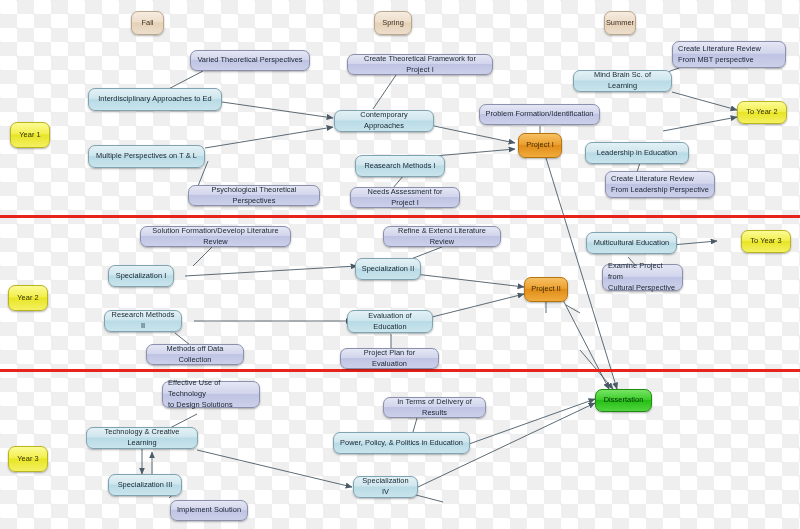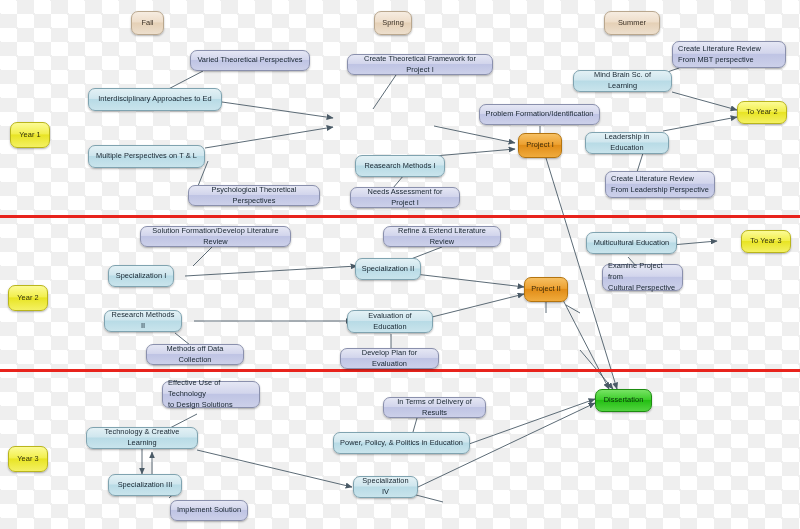--- a/index.html
+++ b/index.html
@@ -132,72 +132,73 @@
       <path d="M418,487 L595,403" marker-end="url(#ah)"></path>
       <path d="M443,502 L416,495"></path>
     </g>
   </svg>
 
   <div class="divider" style="top:215px"></div>
   <div class="divider" style="top:369px"></div>
 
   <div class="node beige" style="left:131px;top:11px;width:33px;height:24px">Fall</div>
   <div class="node beige" style="left:374px;top:11px;width:38px;height:24px">Spring</div>
-  <div class="node beige" style="left:604px;top:11px;width:56px;height:24px">Summer</div>
+  <div class="node beige" style="left:604px;top:11px;width:32px;height:24px">Summer</div>
 
   <div class="node yellow" style="left:10px;top:122px;width:40px;height:26px">Year 1</div>
   <div class="node yellow" style="left:8px;top:285px;width:40px;height:26px">Year 2</div>
   <div class="node yellow" style="left:8px;top:446px;width:40px;height:26px">Year 3</div>
 
   <div class="node lav" style="left:190px;top:50px;width:120px;height:21px">Varied Theoretical Perspectives</div>
 
   <div class="node cyan" style="left:88px;top:88px;width:134px;height:23px">Interdisciplinary Approaches to Ed</div>
 
   <div class="node cyan" style="left:88px;top:145px;width:117px;height:23px">Multiple Perspectives on T &amp; L</div>
 
   <div class="node lav" style="left:188px;top:185px;width:132px;height:21px">Psychological Theoretical Perspectives</div>
 
   <div class="node lav" style="left:347px;top:54px;width:146px;height:21px">Create Theoretical  Framework for Project I</div>
 
+  <div class="node cyan" style="left:334px;top:110px;width:100px;height:22px">Contemporary Approaches</div>
 
   <div class="node cyan" style="left:355px;top:155px;width:90px;height:22px">Reasearch  Methods I</div>
 
   <div class="node lav" style="left:350px;top:187px;width:110px;height:21px">Needs Assessment for Project I</div>
 
   <div class="node lav" style="left:479px;top:104px;width:121px;height:21px">Problem Formation/Identification</div>
 
   <div class="node orange" style="left:518px;top:133px;width:44px;height:25px">Project I</div>
 
   <div class="node lav left" style="left:672px;top:41px;width:114px;height:27px">Create Literature Review
 From MBT perspective</div>
 
   <div class="node cyan" style="left:573px;top:70px;width:99px;height:22px">Mind Brain Sc. of Learning</div>
 
-  <div class="node cyan" style="left:585px;top:132px;width:84px;height:22px">Leadership in Education</div>
+  <div class="node cyan" style="left:585px;top:142px;width:104px;height:22px">Leadership in Education</div>
 
   <div class="node lav left" style="left:605px;top:171px;width:110px;height:27px">Create Literature Review
 From Leadership Perspective</div>
 
   <div class="node yellow" style="left:737px;top:101px;width:50px;height:23px">To Year 2</div>
 
   <div class="node lav" style="left:140px;top:226px;width:151px;height:21px">Solution Formation/Develop Literature Review</div>
 
   <div class="node cyan" style="left:108px;top:265px;width:66px;height:22px">Specialization I</div>
 
   <div class="node cyan" style="left:104px;top:310px;width:78px;height:22px">Research Methods II</div>
 
   <div class="node lav" style="left:146px;top:344px;width:98px;height:21px">Methods off Data Collection</div>
 
   <div class="node lav" style="left:383px;top:226px;width:118px;height:21px">Refine &amp; Extend Literature Review</div>
 
   <div class="node cyan" style="left:355px;top:258px;width:66px;height:22px">Specialization II</div>
 
   <div class="node cyan" style="left:347px;top:310px;width:86px;height:23px">Evaluation of Education</div>
 
-  <div class="node lav" style="left:340px;top:348px;width:99px;height:21px">Develop Plan for Evaluation</div>
+  <div class="node lav" style="left:340px;top:348px;width:99px;height:21px">Project Plan for Evaluation</div>
 
   <div class="node orange" style="left:524px;top:277px;width:44px;height:25px">Project II</div>
 
 
   <div class="node cyan" style="left:586px;top:232px;width:91px;height:22px">Multicultural Education</div>
 
   <div class="node lav left" style="left:602px;top:264px;width:81px;height:27px">Examine Project from
 Cultural Perspective</div>
 
   <div class="node yellow" style="left:741px;top:230px;width:50px;height:23px">To Year 3</div>

